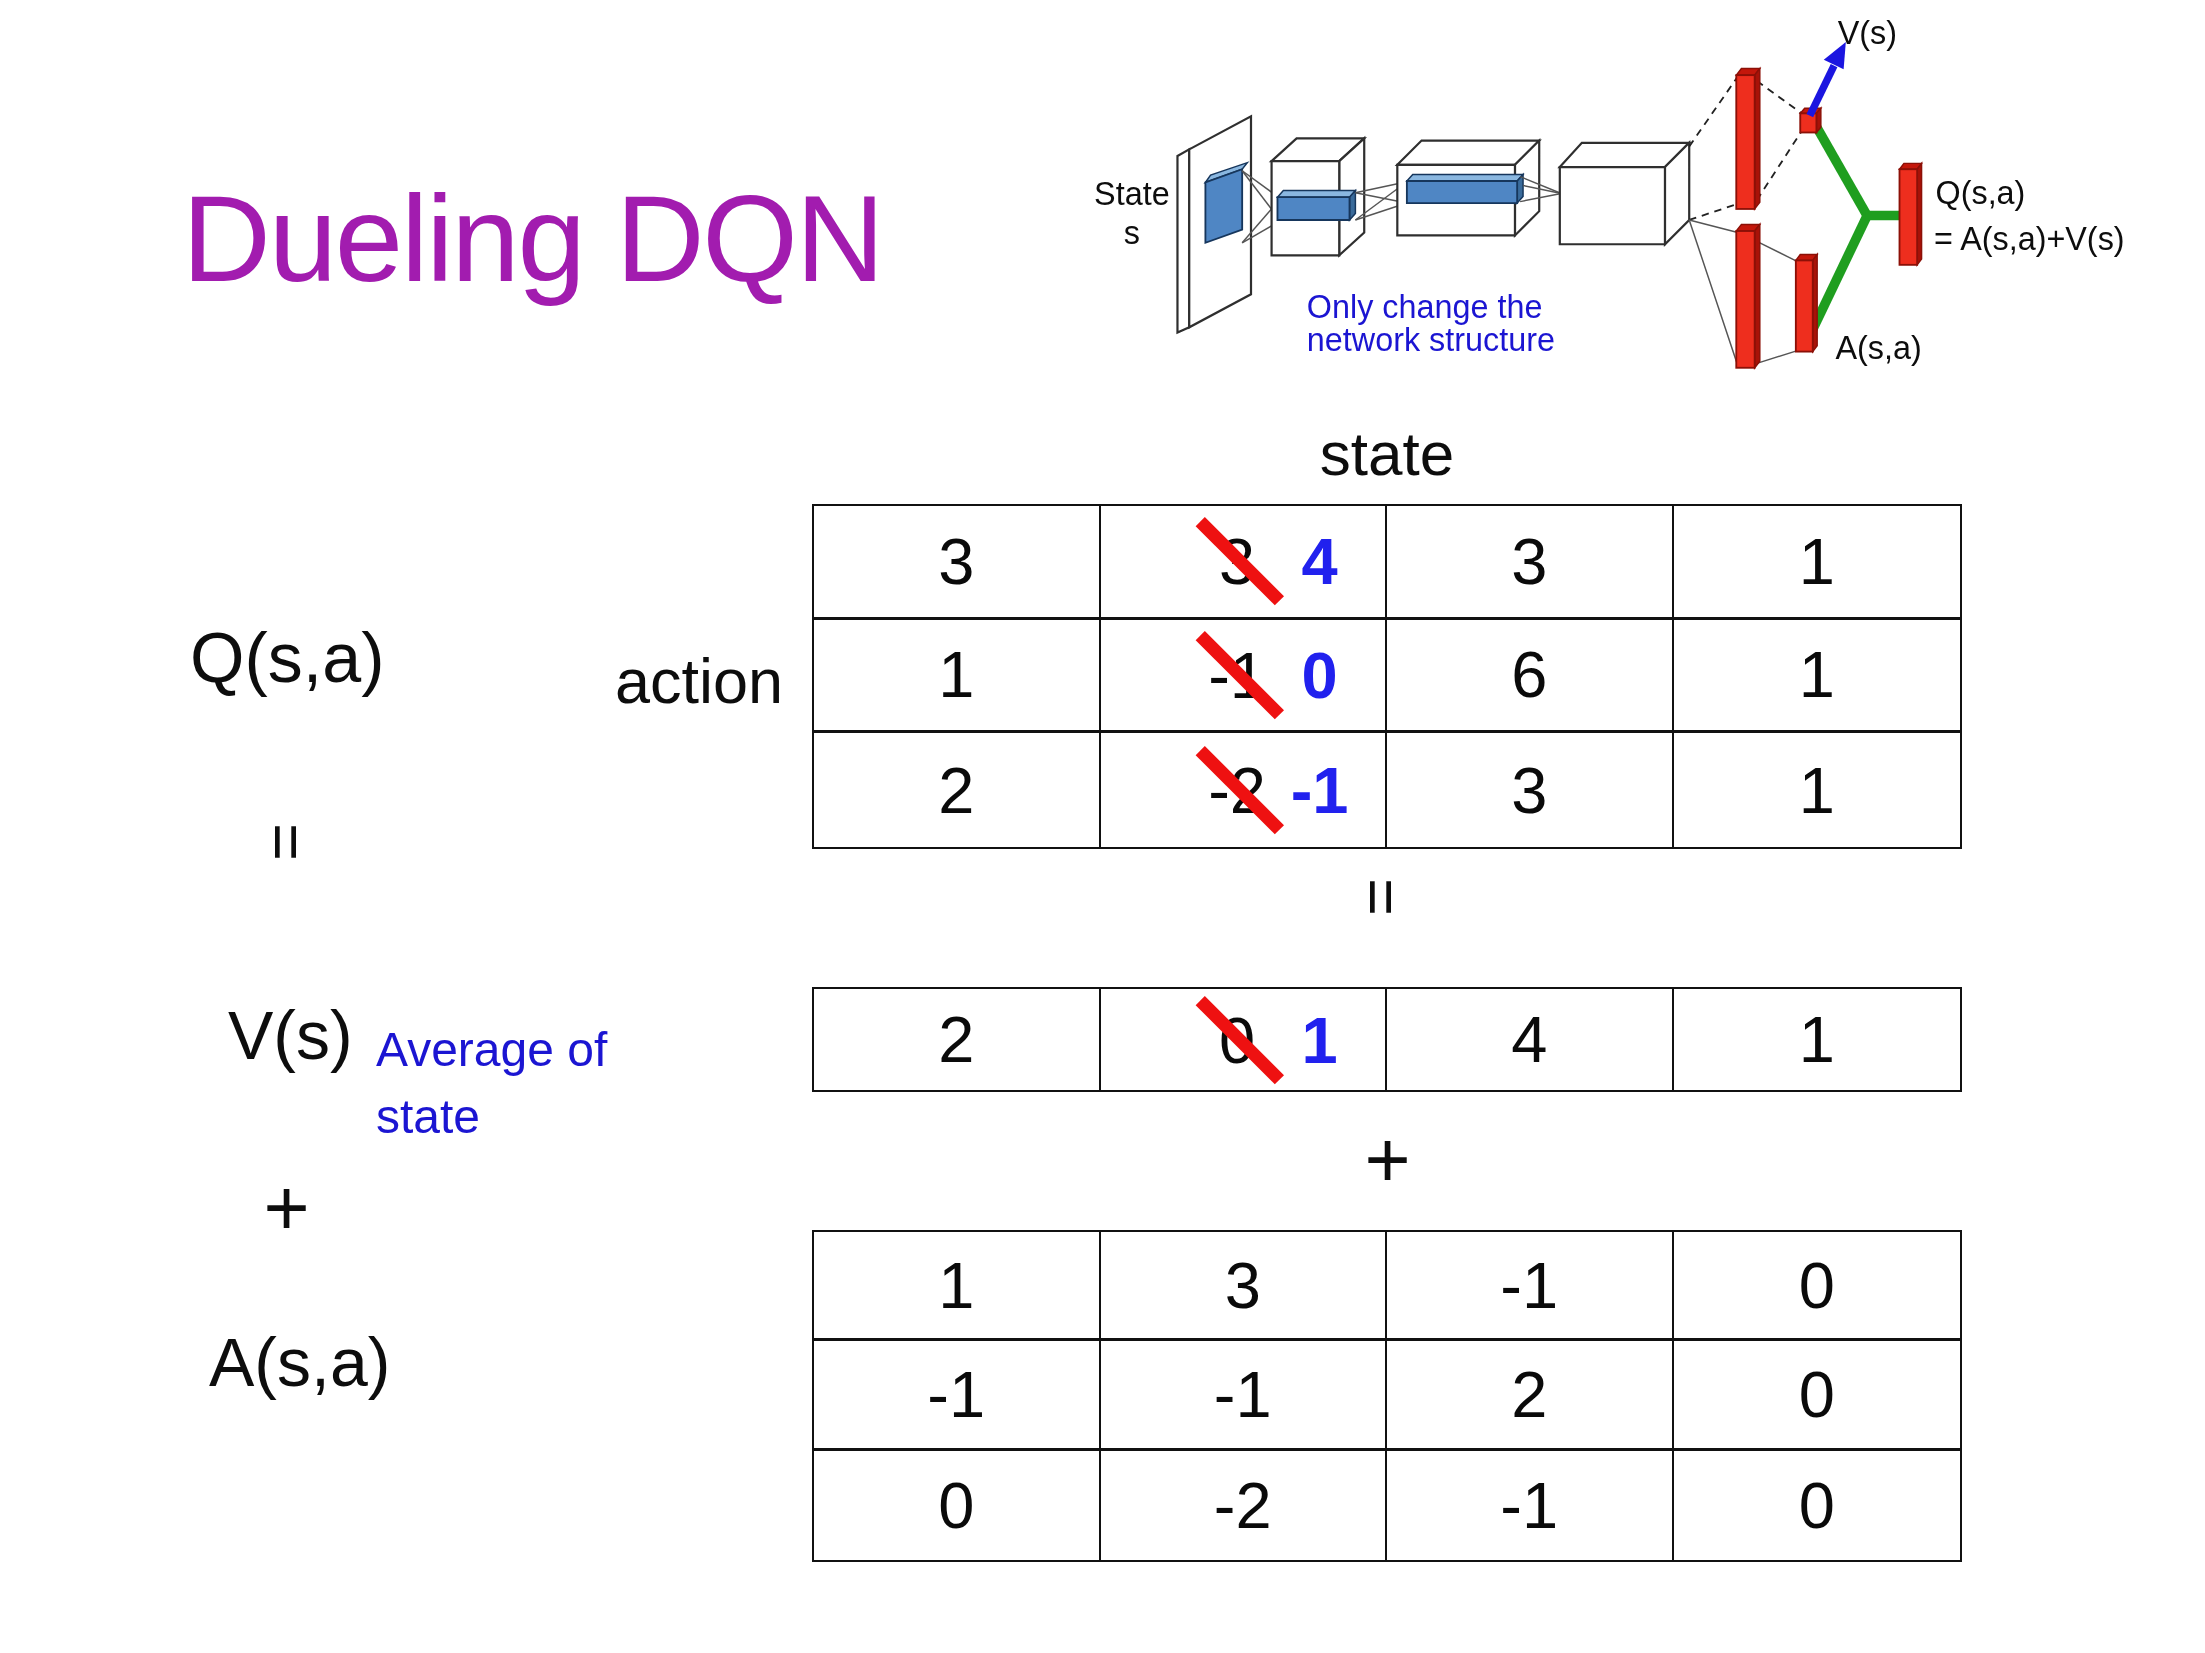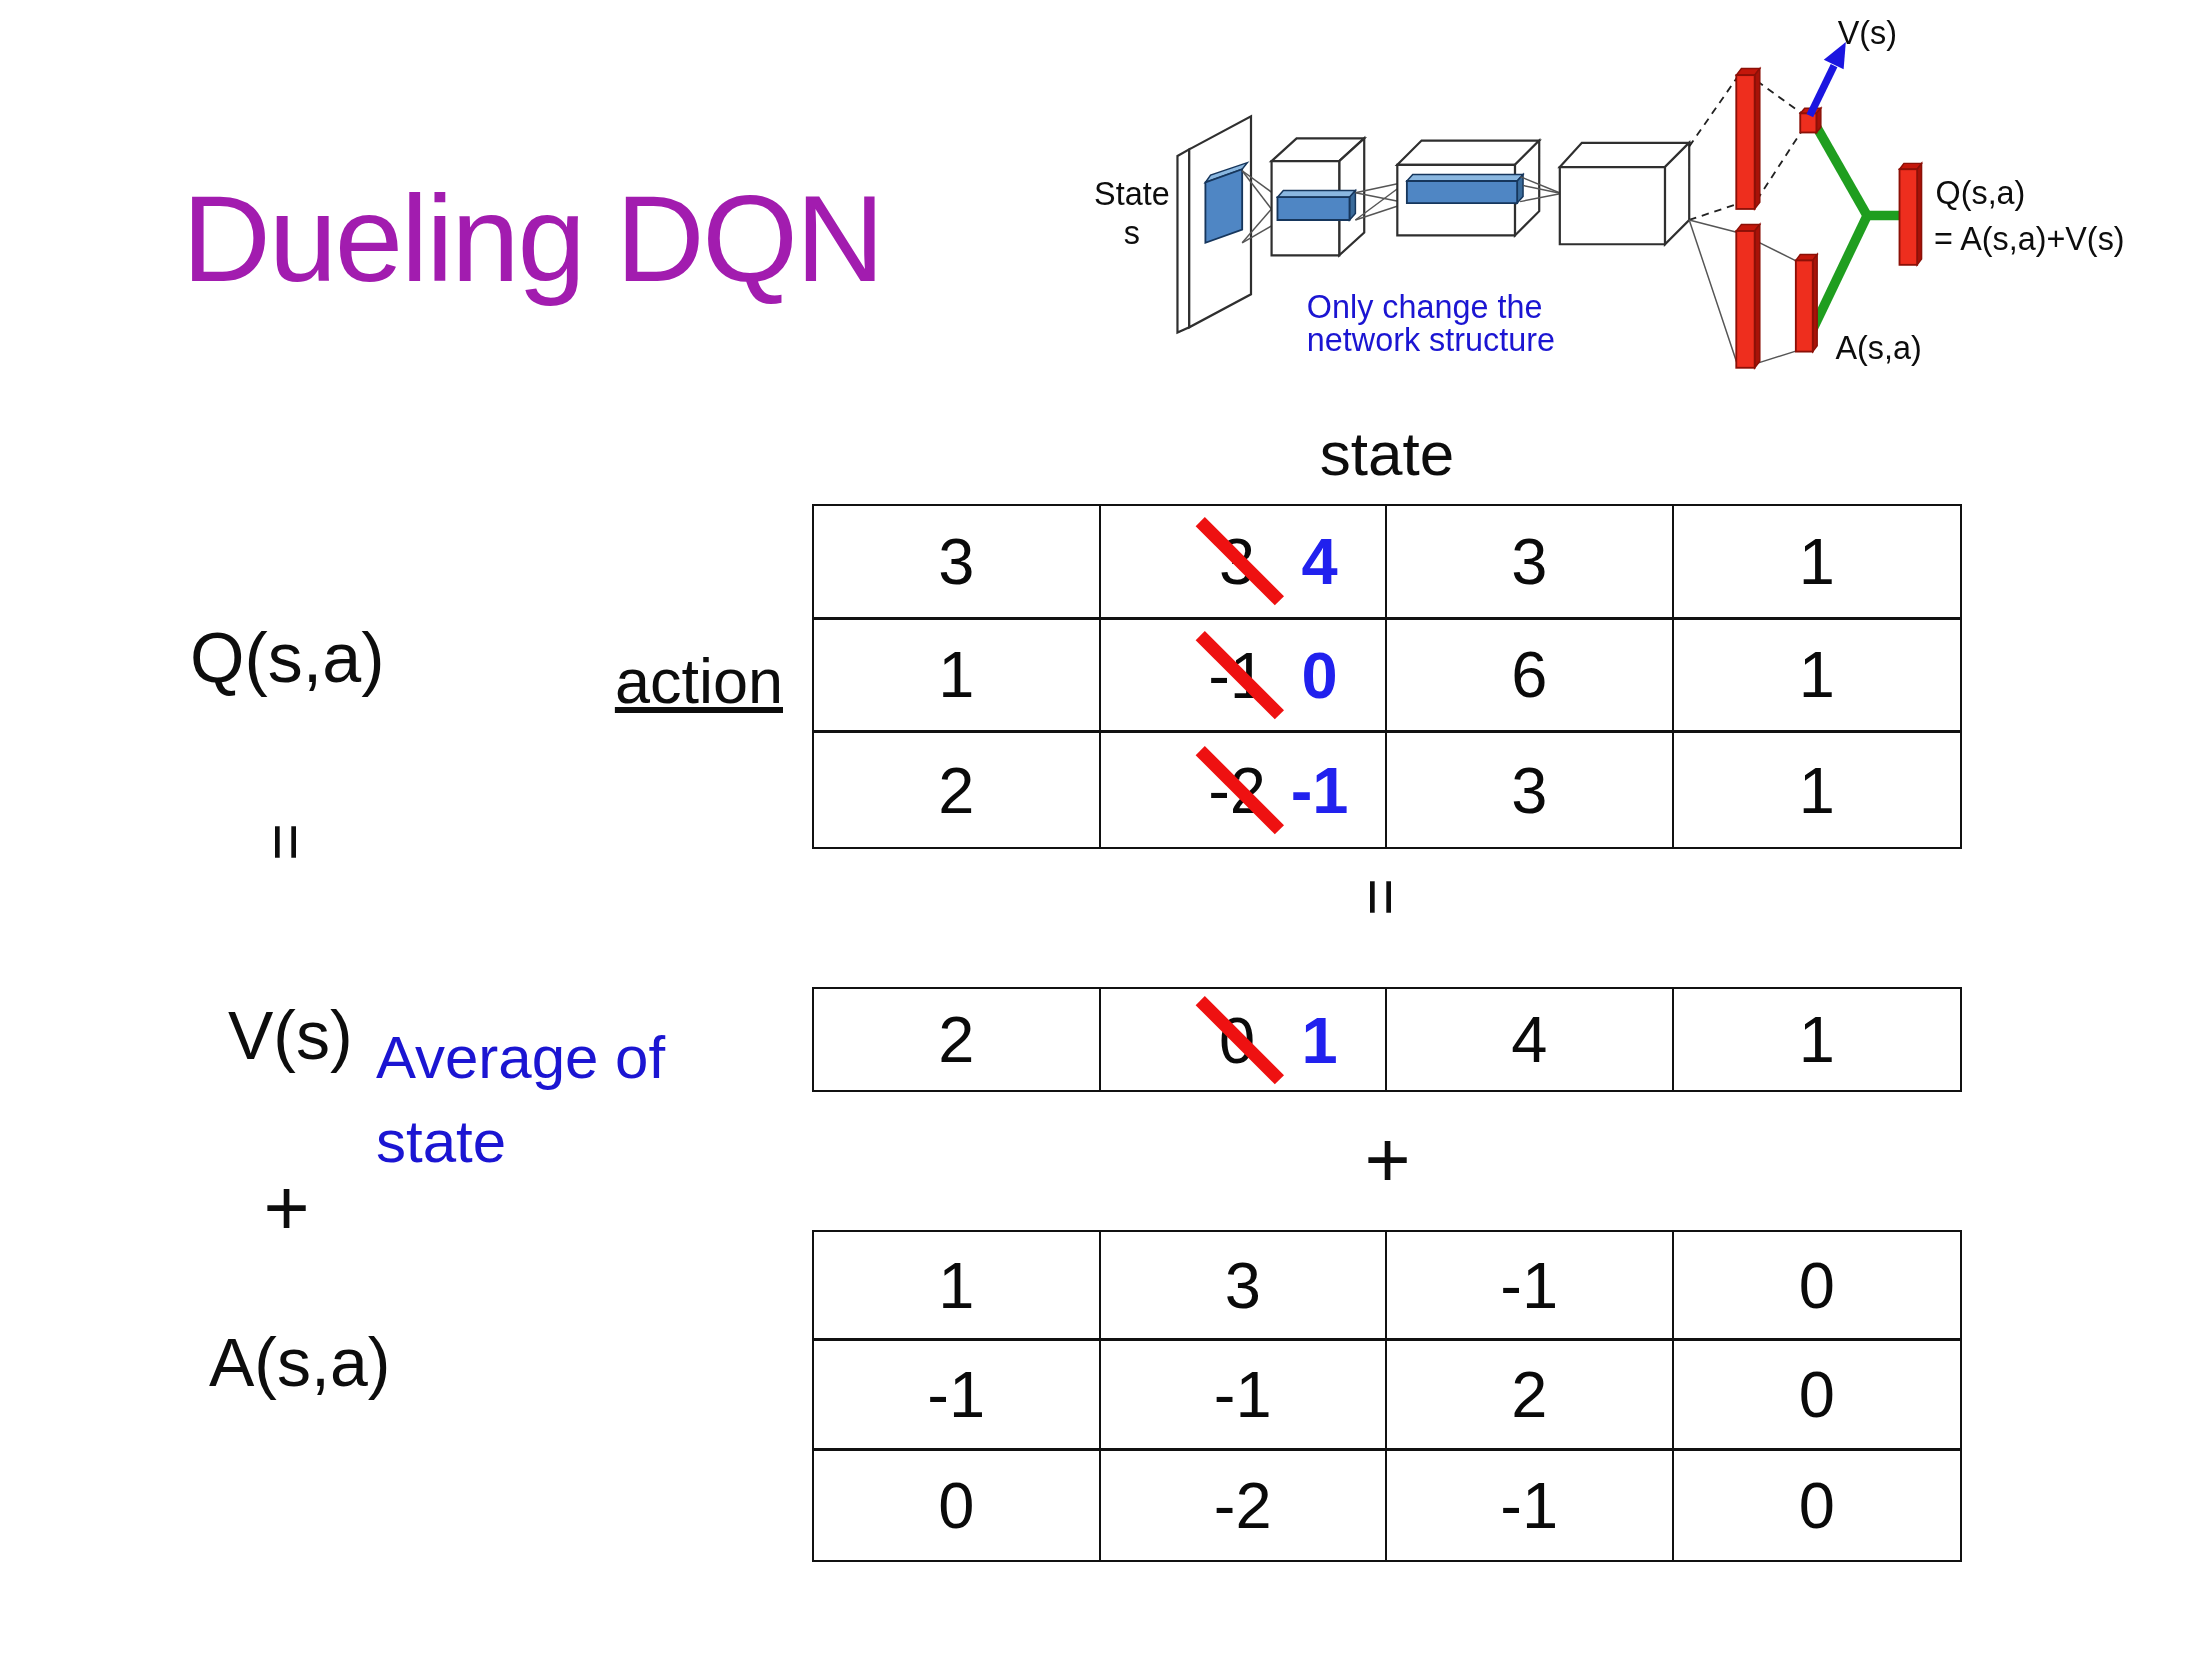--- a/index.html
+++ b/index.html
@@ -11,28 +11,28 @@
   
   #title{
     left:182px;top:168px;font-size:123px;font-weight:400;letter-spacing:-2.2px;color:#a21caf;
     white-space:nowrap;
   }
   
   .biglbl{font-size:70px;white-space:nowrap;color:#0d0d0d;line-height:1;}
   #label-q{left:190px;top:623px;}
   #label-v{left:228px;top:1001px;font-size:68px;}
   #label-a{left:209px;top:1328px;font-size:68px;}
-  #label-action{left:515px;top:650px;width:268px;text-align:right;font-size:63px;line-height:1;text-decoration:underline;}
+  #label-action{left:515px;top:650px;width:268px;text-align:right;font-size:63px;line-height:1;}
   #label-state{left:812px;top:423px;width:1150px;text-align:center;font-size:62px;line-height:1;}
   .sym{display:flex;align-items:center;justify-content:center;line-height:1;color:#0d0d0d;}
   #eq-left{left:261px;top:809px;width:51px;height:66px;font-size:65px;transform:rotate(90deg);}
   #eq-mid{left:1356px;top:864px;width:51px;height:66px;font-size:65px;transform:rotate(90deg);}
   #plus-left{left:261px;top:1176px;width:51px;height:62px;font-size:79px;}
   #plus-mid{left:1362px;top:1128px;width:51px;height:62px;font-size:79px;}
-  .bluenote{color:#1b15d2;font-size:60px;line-height:1.4;white-space:nowrap;}
+  .bluenote{color:#1b15d2;font-size:48px;line-height:1.4;white-space:nowrap;}
   #note-avg{left:376px;top:1016px;}
   #note-sum{left:376px;top:1425px;}
   
   .mtable{
     left:812px;width:1150px;border:2.9px solid #111;box-sizing:border-box;background:#fff;
     display:grid;grid-template-columns:repeat(4,1fr);
   }
   #q-table{top:504px;height:345px;grid-template-rows:repeat(3,1fr);}
   #v-table{top:987px;height:105px;grid-template-rows:1fr;}
   #a-table{top:1230px;height:332px;grid-template-rows:repeat(3,1fr);}

